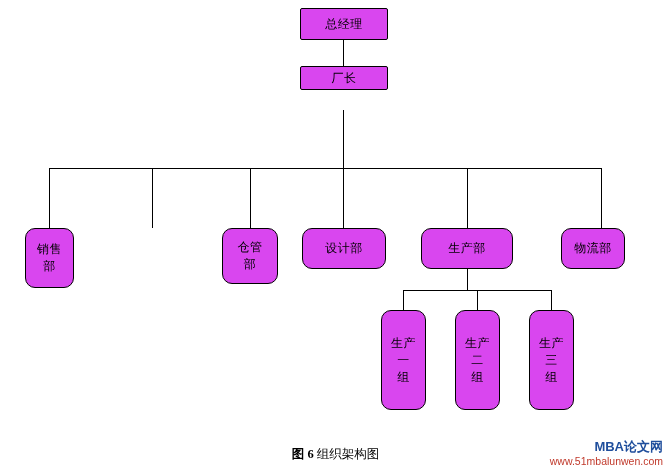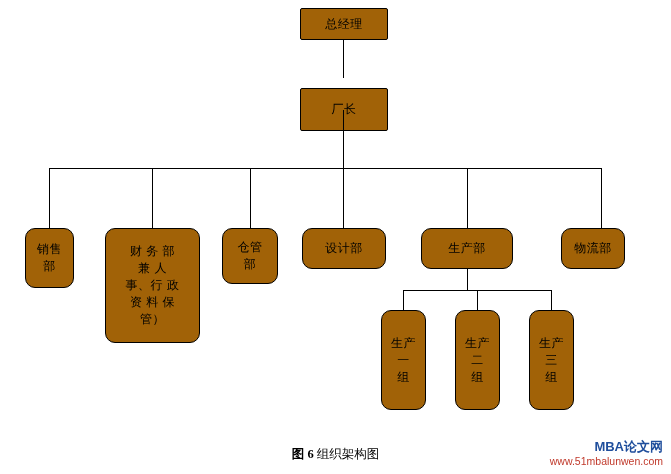--- a/index.html
+++ b/index.html
@@ -19,21 +19,21 @@
     position: absolute;
     left: 0;
     top: 0;
     width: 671px;
     height: 440px;
   }
   .node {
     position: absolute;
     box-sizing: border-box;
     border: 1px solid #000000;
-    background: #a16207;
+    background: #d946ef;
     display: flex;
     align-items: center;
     justify-content: center;
     text-align: center;
     font-family: "Liberation Sans", sans-serif;
     font-size: 12px;
     line-height: 17px;
     letter-spacing: 0.5px;
     border-radius: 2px;
   }
@@ -93,47 +93,40 @@
 <body>
 
 <div id="chart-area">
 
   <div class="node" style="left:300px; top:8px; width:88px; height:32px;">
     <span class="label">总经理</span>
   </div>
 
   <div class="line vline" style="left:343px; top:40px; height:38px;"></div>
 
-  <div class="node" style="left:300px; top:88px; width:88px; height:43px;">
+  <div class="node" style="left:300px; top:66px; width:88px; height:24px;">
     <span class="label">厂长</span>
   </div>
 
   <div class="line vline" style="left:343px; top:110px; height:58px;"></div>
 
   <div class="line hline" style="left:49px; top:168px; width:552px;"></div>
 
   <div class="line vline" style="left:49px; top:168px; height:60px;"></div>
   <div class="line vline" style="left:152px; top:168px; height:60px;"></div>
   <div class="line vline" style="left:250px; top:168px; height:60px;"></div>
   <div class="line vline" style="left:343px; top:168px; height:60px;"></div>
   <div class="line vline" style="left:467px; top:168px; height:60px;"></div>
   <div class="line vline" style="left:601px; top:168px; height:60px;"></div>
 
   <div class="node rounded" style="left:25px; top:228px; width:49px; height:60px;">
     <span class="label">销售
 部</span>
   </div>
 
-  <div class="node rounded" style="left:105px; top:228px; width:95px; height:115px;">
-    <span class="label">财 务 部
-兼 人
-事、行 政
-资 料 保
-管）</span>
-  </div>
 
   <div class="node rounded" style="left:222px; top:228px; width:56px; height:56px;">
     <span class="label">仓管
 部</span>
   </div>
 
   <div class="node rounded" style="left:302px; top:228px; width:84px; height:41px;">
     <span class="label">设计部</span>
   </div>
 

